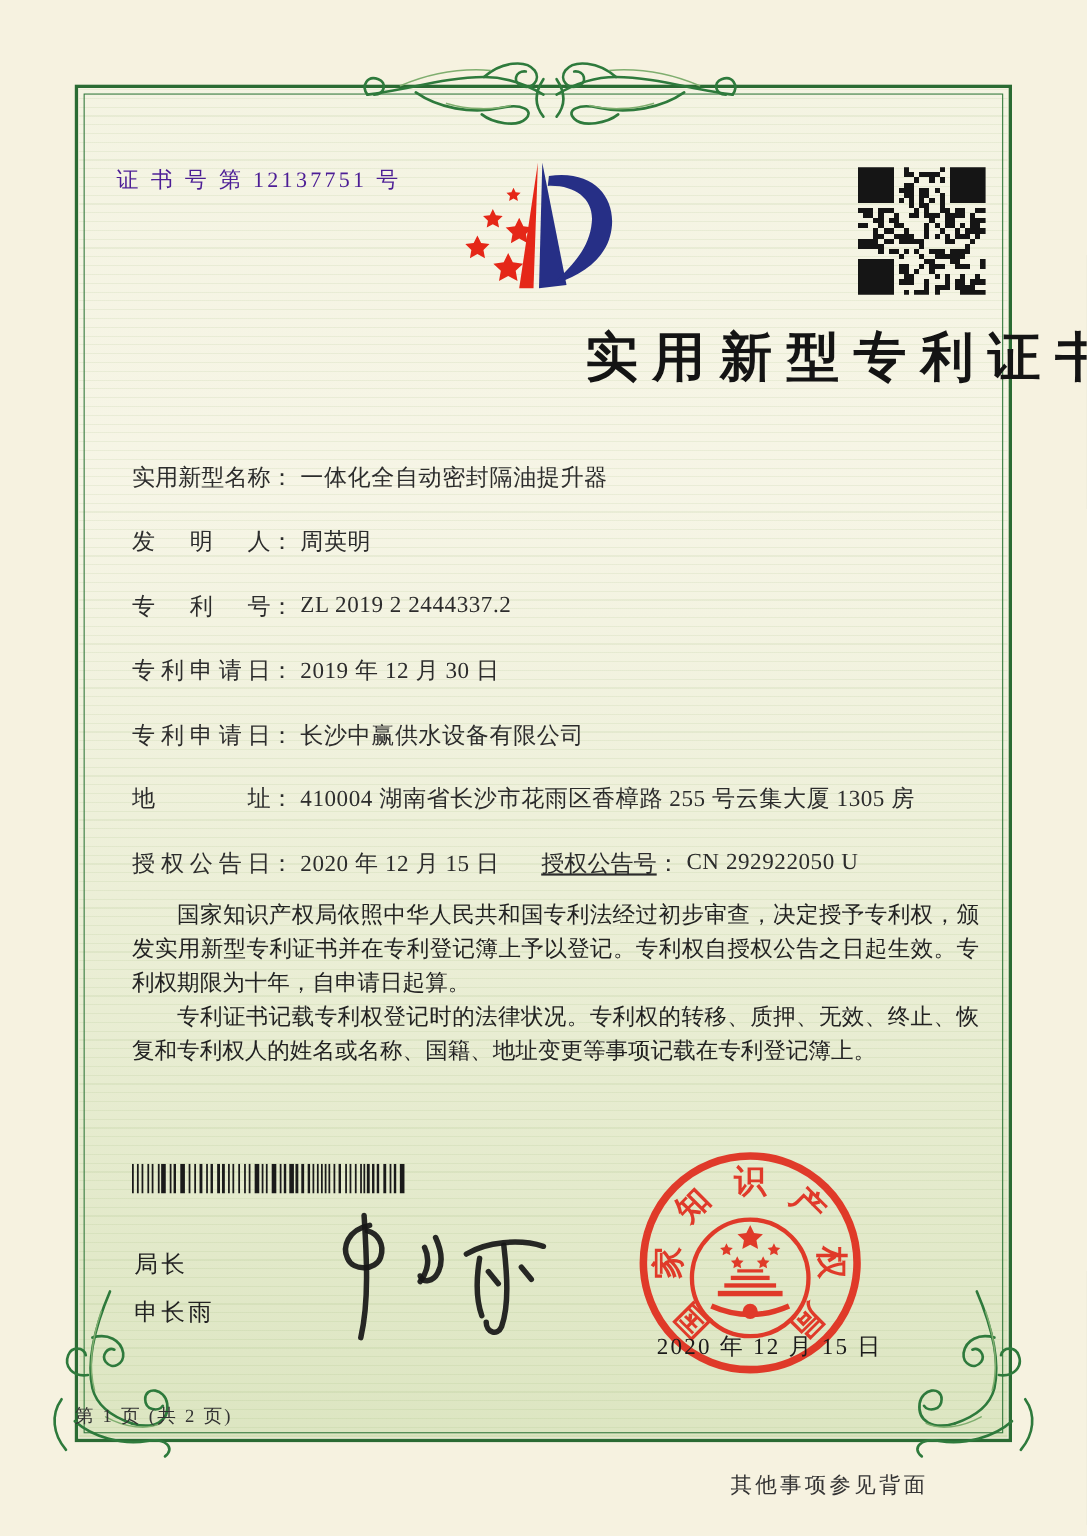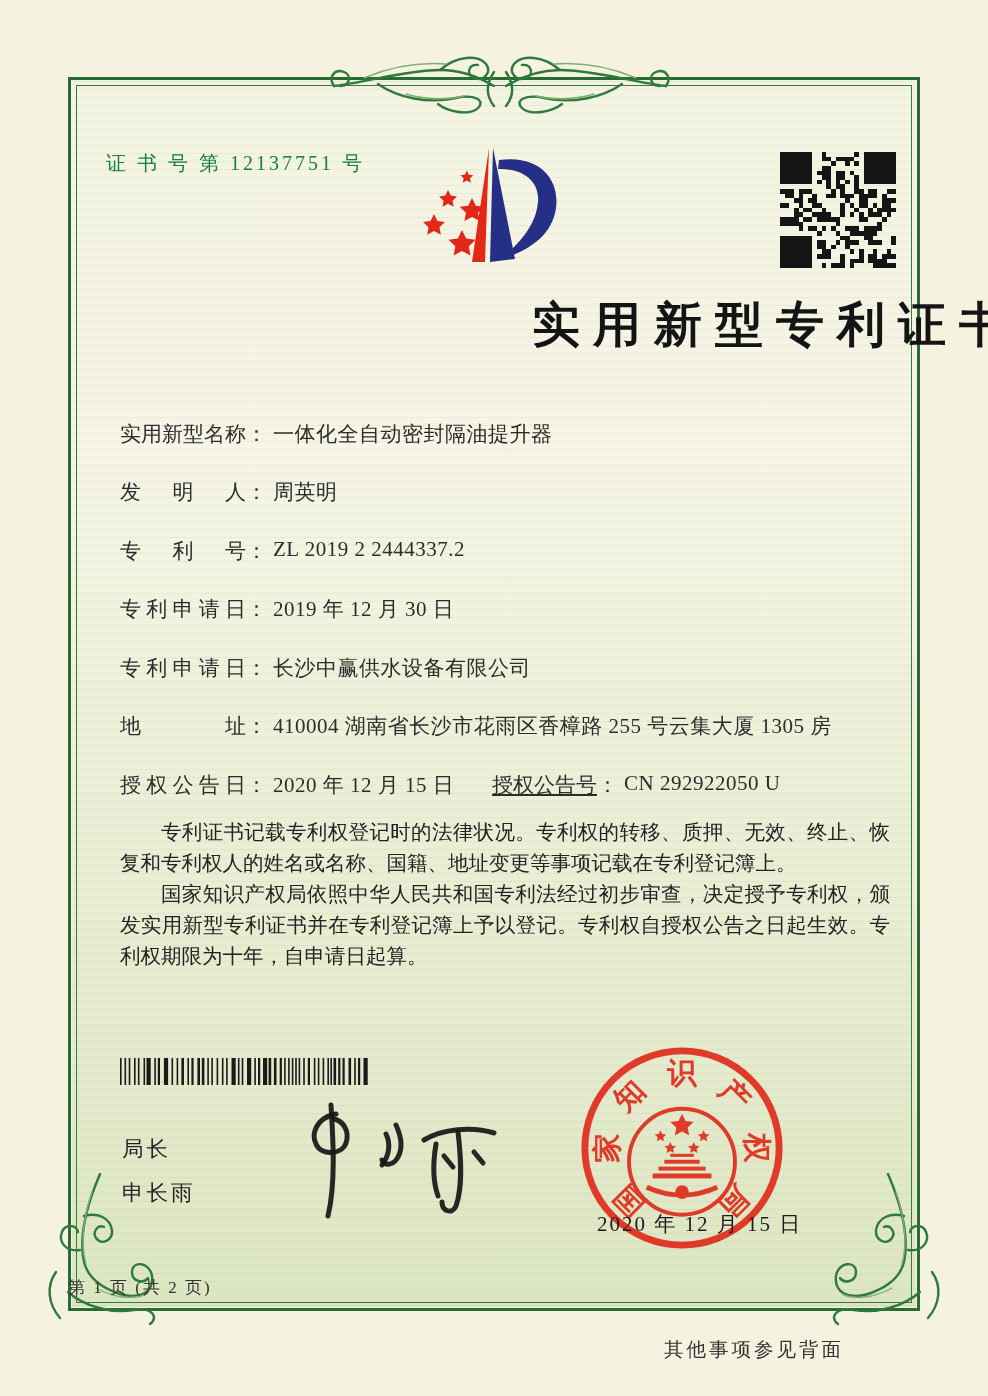--- a/index.html
+++ b/index.html
@@ -13,21 +13,21 @@
     background:
       repeating-linear-gradient(to bottom, rgba(122,160,82,0.10) 0px, rgba(122,160,82,0.10) 1px, rgba(0,0,0,0) 1px, rgba(0,0,0,0) 8px),
       linear-gradient(to bottom, rgba(214,226,184,0.12) 0%, rgba(214,226,184,0.05) 30%, rgba(205,221,172,0.38) 72%, rgba(198,216,162,0.55) 100%),
       #f8f6e8;
   }
   .frame-outer{position:absolute;left:68px;top:77px;width:852px;height:1234px;border:3px solid #2a6b33;box-sizing:border-box;z-index:1;}
   .frame-inner{position:absolute;left:76px;top:85px;width:836px;height:1218px;border:1px solid #357a3e;box-sizing:border-box;z-index:1;}
   .orn{position:absolute;z-index:2;}
   .orn path{fill:none;stroke:#2e7a3c;stroke-width:2.4;stroke-linecap:round;}
   .orn path.lt{stroke:#7fae6f;stroke-width:1.4;}
-  .cert-no{position:absolute;left:106px;top:150px;z-index:3;font-size:20px;letter-spacing:3px;color:#15803d;}
+  .cert-no{position:absolute;left:106px;top:150px;z-index:3;font-size:20px;letter-spacing:3px;color:#4c1d95;}
   .logo{position:absolute;left:402px;top:140px;width:190px;height:150px;z-index:3;}
   .qr{position:absolute;left:780px;top:152px;width:116px;height:116px;z-index:3;}
   .qr rect{fill:#151515;}
   .title{
     position:absolute;left:68px;top:293px;width:952px;z-index:3;
     text-align:right;font-size:48px;font-weight:700;color:#141414;
     letter-spacing:13px;text-indent:13px;
   }
   .frow{position:absolute;left:120px;width:780px;z-index:3;font-size:21px;color:#2c2c2c;white-space:nowrap;}
   .flabel{display:inline-block;width:126px;text-align:justify;text-align-last:justify;vertical-align:top;}
@@ -347,22 +347,22 @@
     <span class="flabel">地址</span><span class="fcolon">：</span><span class="fvalue">410004 湖南省长沙市花雨区香樟路 255 号云集大厦 1305 房</span>
   </div>
   <div class="frow" style="top:771px">
     <span class="flabel">授权公告日</span><span class="fcolon">：</span><span class="fvalue">2020 年 12 月 15 日</span>
     <span class="pair2">
       <span class="flabel">授权公告号</span><span class="fcolon">：</span><span class="fvalue">CN 292922050 U</span>
     </span>
   </div>
 
   <div class="body-text">
+    <p>国家知识产权局依照中华人民共和国专利法经过初步审查，决定授予专利权，颁发实用新型专利证书并在专利登记簿上予以登记。专利权自授权公告之日起生效。专利权期限为十年，自申请日起算。</p>
     <p>专利证书记载专利权登记时的法律状况。专利权的转移、质押、无效、终止、恢复和专利权人的姓名或名称、国籍、地址变更等事项记载在专利登记簿上。</p>
-    <p>国家知识产权局依照中华人民共和国专利法经过初步审查，决定授予专利权，颁发实用新型专利证书并在专利登记簿上予以登记。专利权自授权公告之日起生效。专利权期限为十年，自申请日起算。</p>
   </div>
 
   <svg class="barcode" viewBox="0 0 252 27" preserveAspectRatio="none">
     <g>
         <rect x="0.0" y="0" width="1.6" height="27"></rect>
         <rect x="4.5" y="0" width="1.6" height="27"></rect>
         <rect x="8.7" y="0" width="1.6" height="27"></rect>
         <rect x="14.0" y="0" width="1.6" height="27"></rect>
         <rect x="17.9" y="0" width="1.6" height="27"></rect>
         <rect x="23.5" y="0" width="1.6" height="27"></rect>

